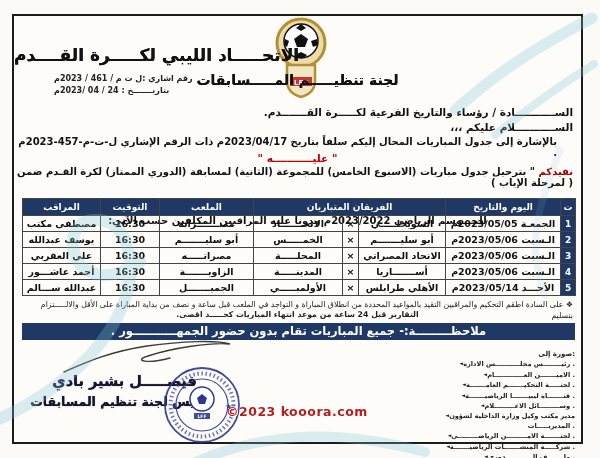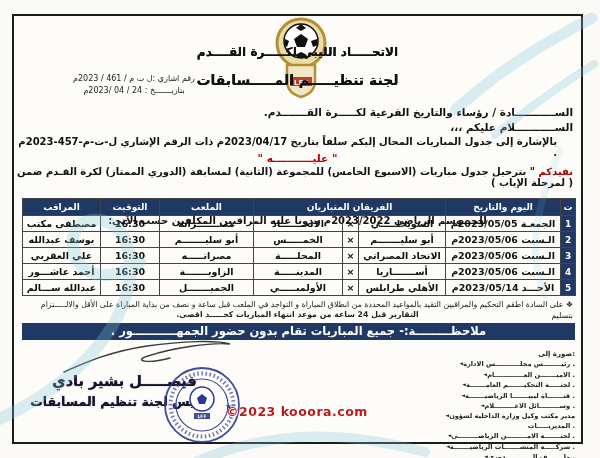--- a/index.html
+++ b/index.html
@@ -4,26 +4,26 @@
 <style>
   html,body{margin:0;padding:0;background:#fbfaf7;}
   .canvas{position:relative;width:600px;height:458px;background:#fbfaf7;overflow:hidden;
           font-family:"DejaVu Sans",sans-serif;}
   .page{position:absolute;left:12px;top:14px;width:571px;height:430px;
         border:2px solid #1c1c1c;background:#fdfcf9;box-sizing:border-box;}
   .abs{position:absolute;}
   .rtl{direction:rtl;unicode-bidi:plaintext;}
   
   .logo{left:251px;top:1px;width:72px;height:84px;z-index:1;}
-  .title1{left:0;top:29px;width:100%;text-align:center;font-size:12px;font-weight:bold;
+  .title1{left:0;top:29px;width:100%;text-align:left;font-size:17px;font-weight:bold;
           color:#111;z-index:2;letter-spacing:0px;text-shadow:0 0 .6px #111;}
   .title2{left:0;top:56px;width:100%;text-align:center;font-size:14px;font-weight:bold;
           color:#111;z-index:2;text-shadow:0 0 .6px #111;}
-  .refblock{left:40px;top:57px;width:160px;font-size:8px;font-weight:normal;color:#222;
-            text-align:center;line-height:12px;z-index:2;}
+  .refblock{left:40px;top:57px;width:160px;font-size:8px;font-weight:bold;color:#222;
+            text-align:left;line-height:12px;z-index:2;}
   
   .salutation{right:8px;top:90px;font-size:10.5px;font-weight:bold;color:#111;}
   .greeting{right:8px;top:105px;font-size:10.5px;font-weight:bold;color:#111;}
   .reference{right:24px;top:120px;font-size:10px;font-weight:bold;color:#111;}
   .alaih{left:0;top:136px;width:100%;text-align:center;font-size:10.5px;font-weight:bold;
          color:#c00000;}
   .para1{right:8px;top:150px;width:556px;font-size:10px;font-weight:bold;color:#111;}
   .para1 .red{color:#a40000;}
   .para2{right:0;top:165px;width:100%;text-align:center;font-size:10px;font-weight:bold;color:#111;margin-top:34px;}
   

